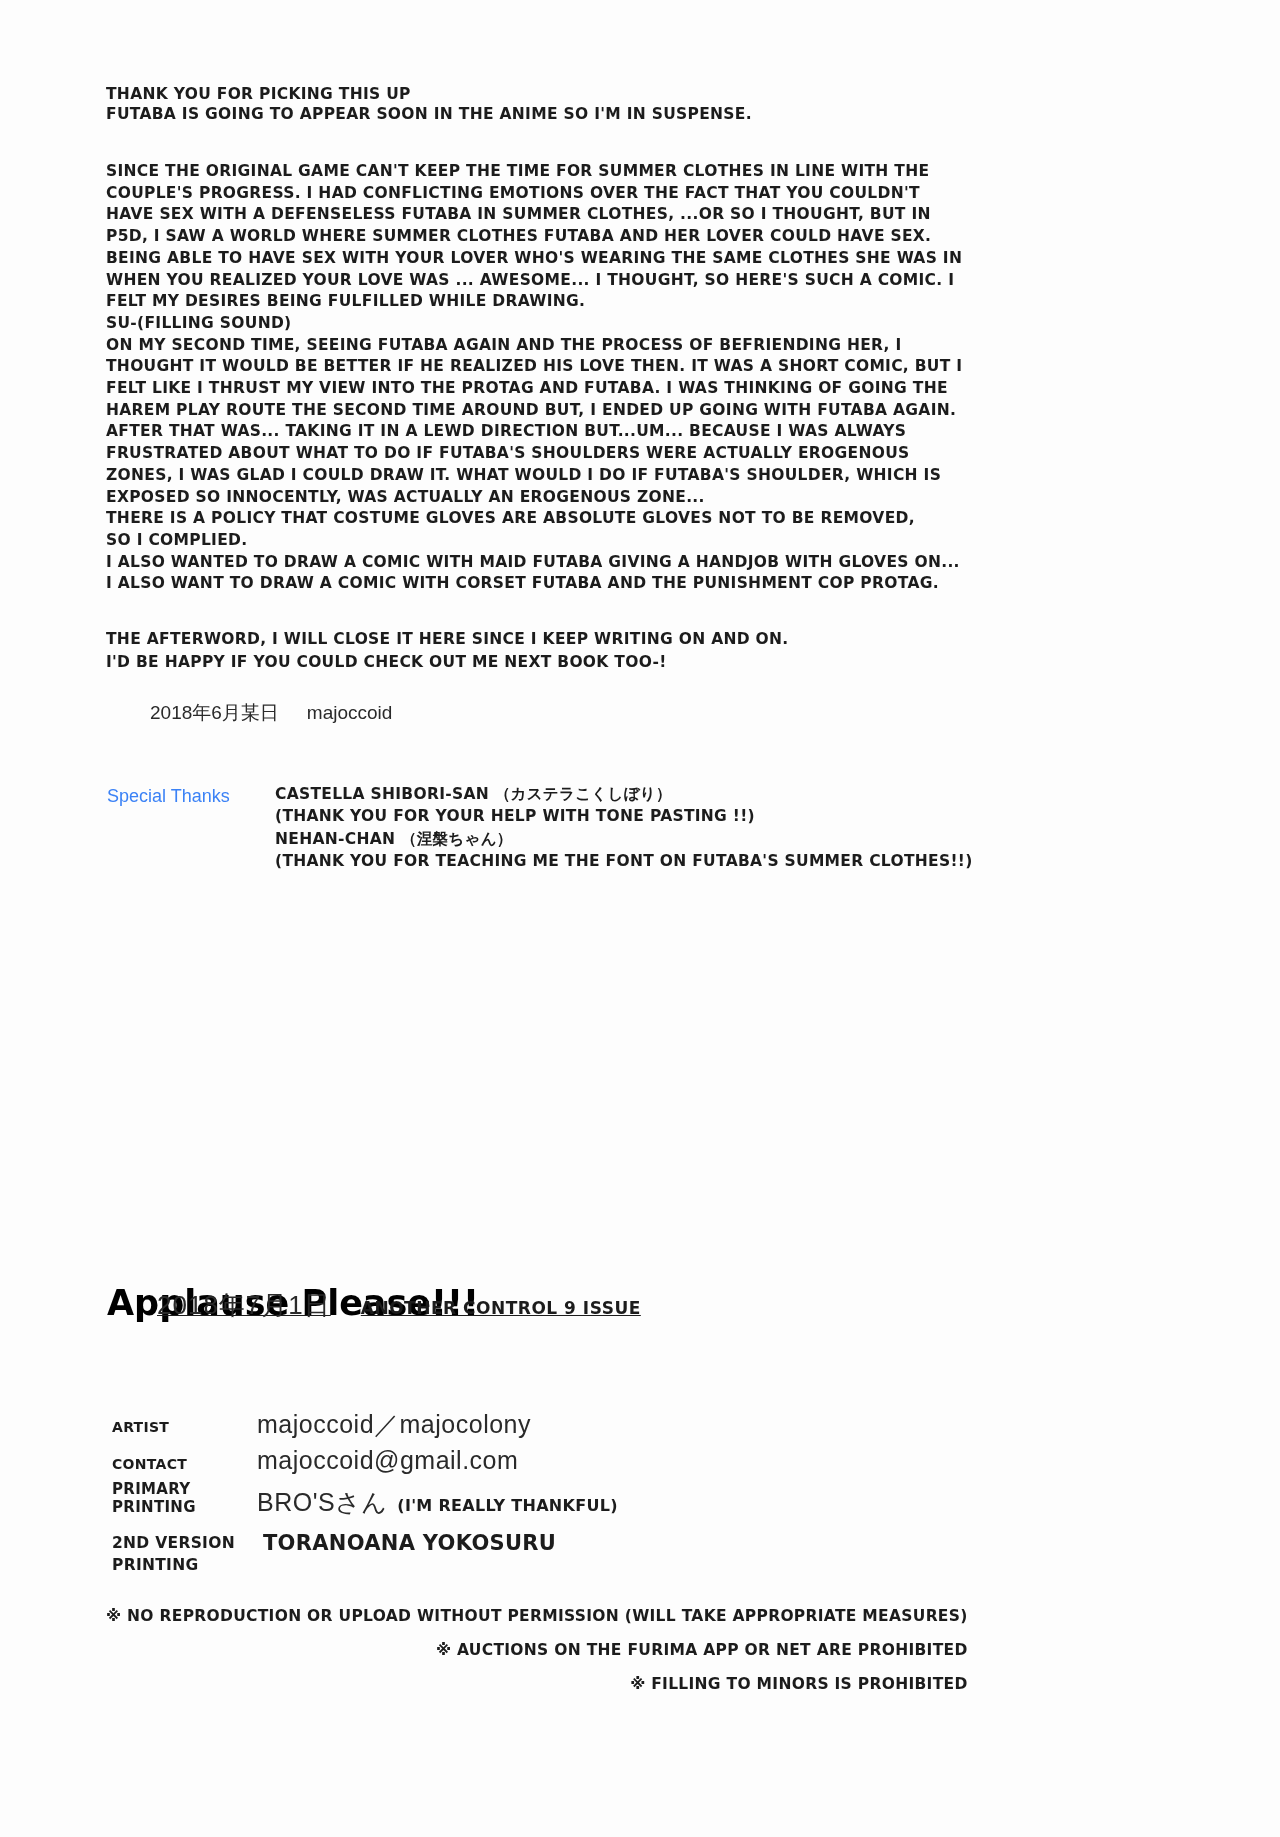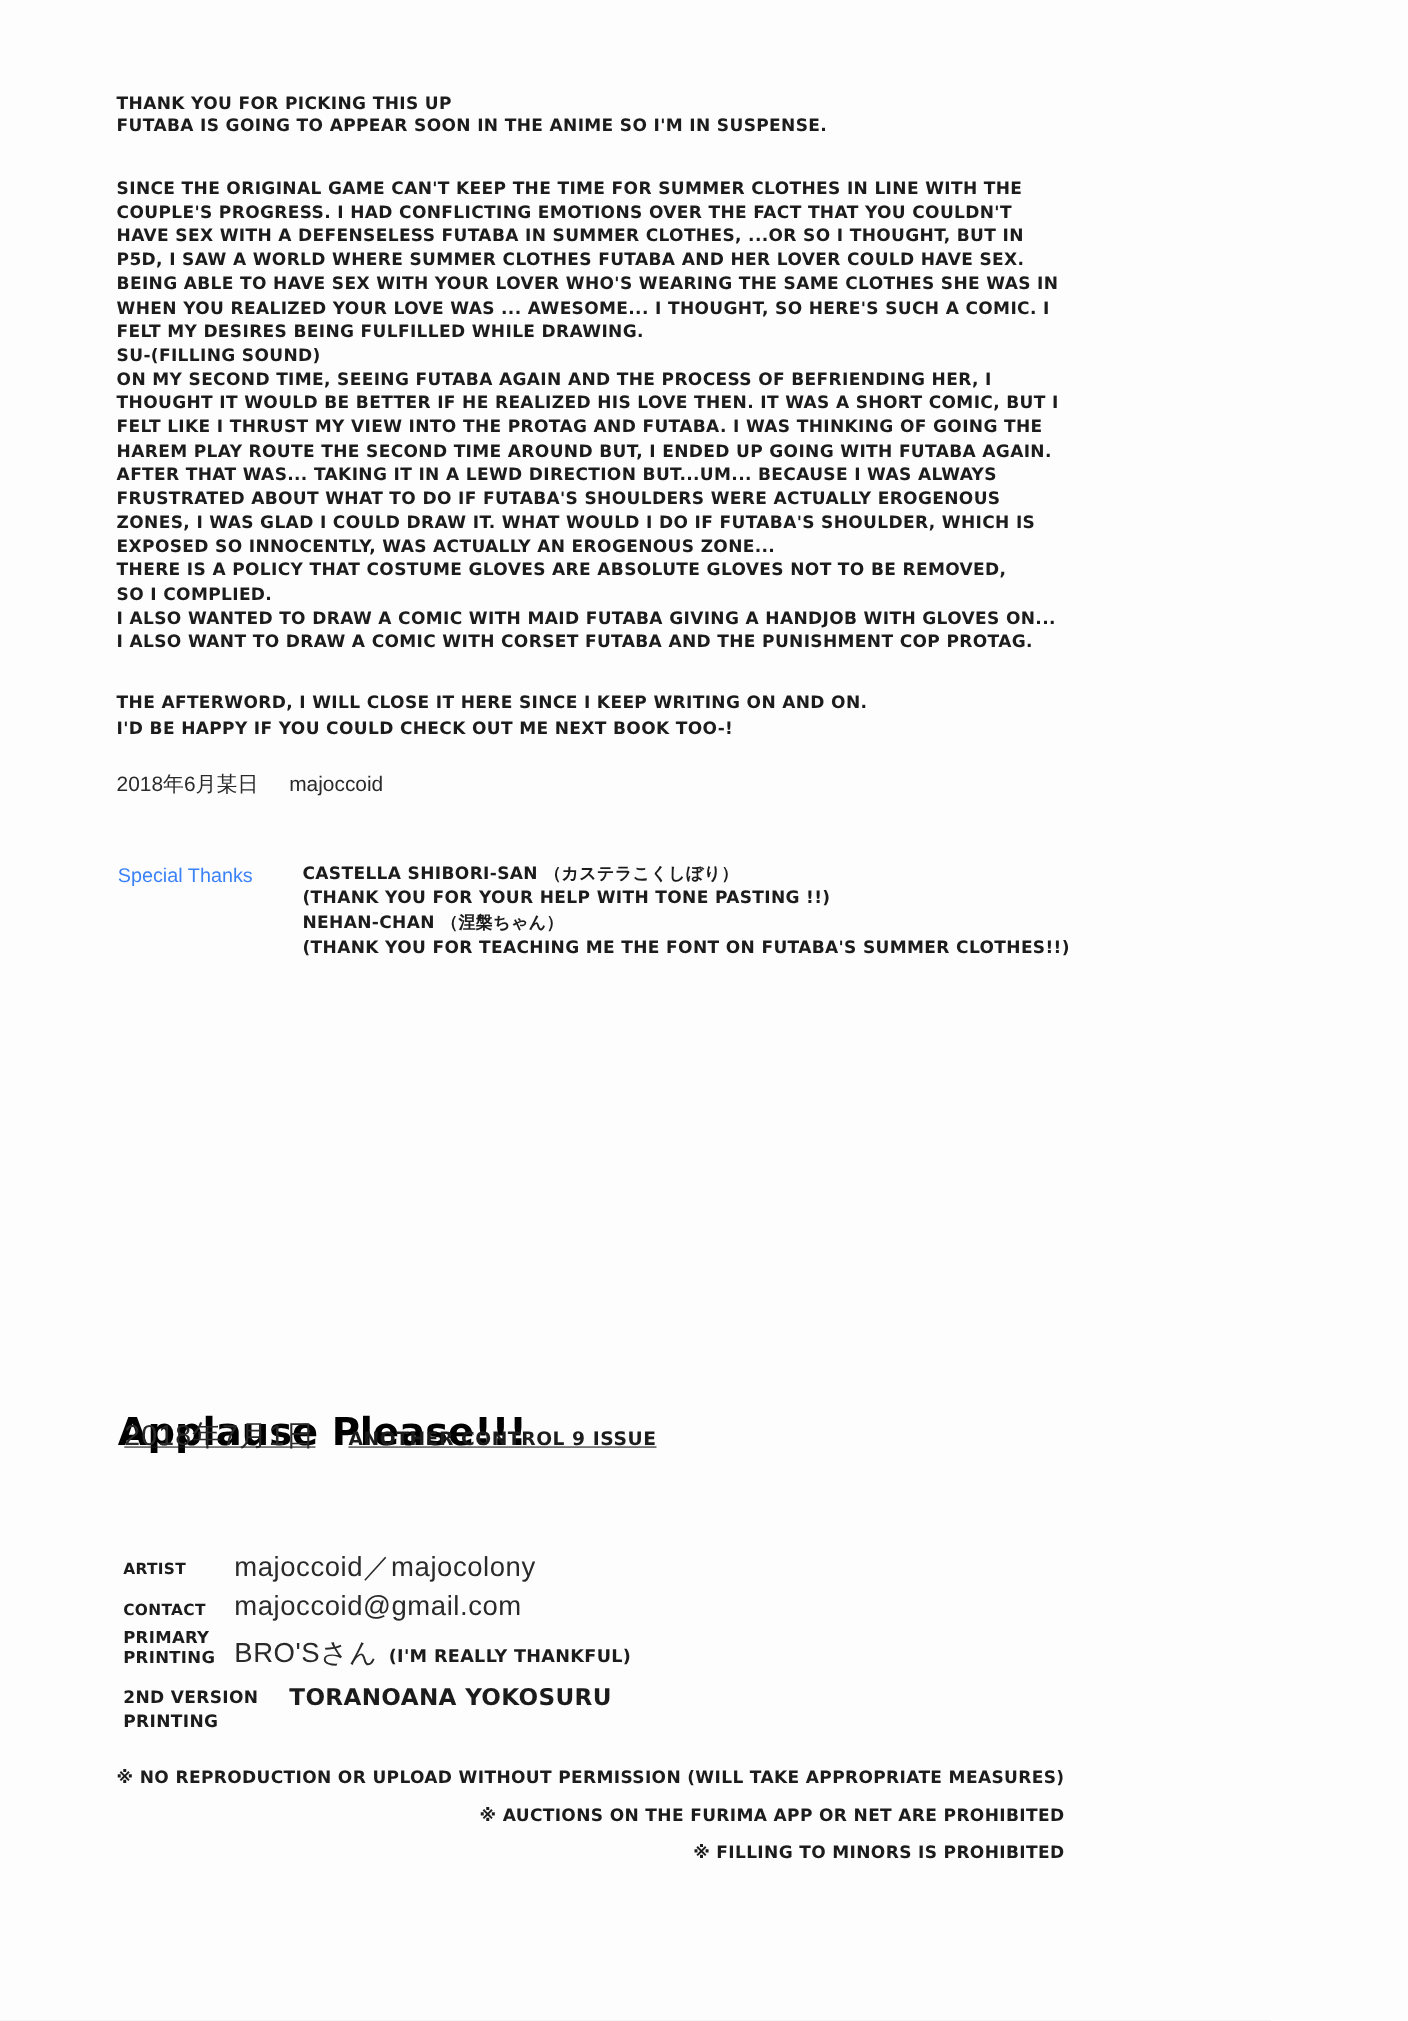--- a/index.html
+++ b/index.html
@@ -14,20 +14,21 @@
   .comic {
     font-family:"DejaVu Sans", sans-serif;
     font-weight:700;
     letter-spacing:0.3px;
     color:#1c1c1c;
   }
   .gothic {
     font-family:"Liberation Sans", sans-serif;
     font-weight:400;
     color:#2a2a2a;
+    margin-left:44px;
   }
   .abs { position:absolute; }
 
   .intro-block   { left:106px; top:84px;  font-size:15.5px; line-height:20px;   white-space:nowrap; }
   .body-block    { left:106px; top:161px; font-size:15.5px; line-height:21.7px; white-space:nowrap; }
   .closing-block { left:106px; top:628px; font-size:15.5px; line-height:22.5px; white-space:nowrap; }
 
   .date-line { left:106px; top:700px; font-size:19px; white-space:nowrap; }
   .date-line .author { margin-left:28px; }
 

